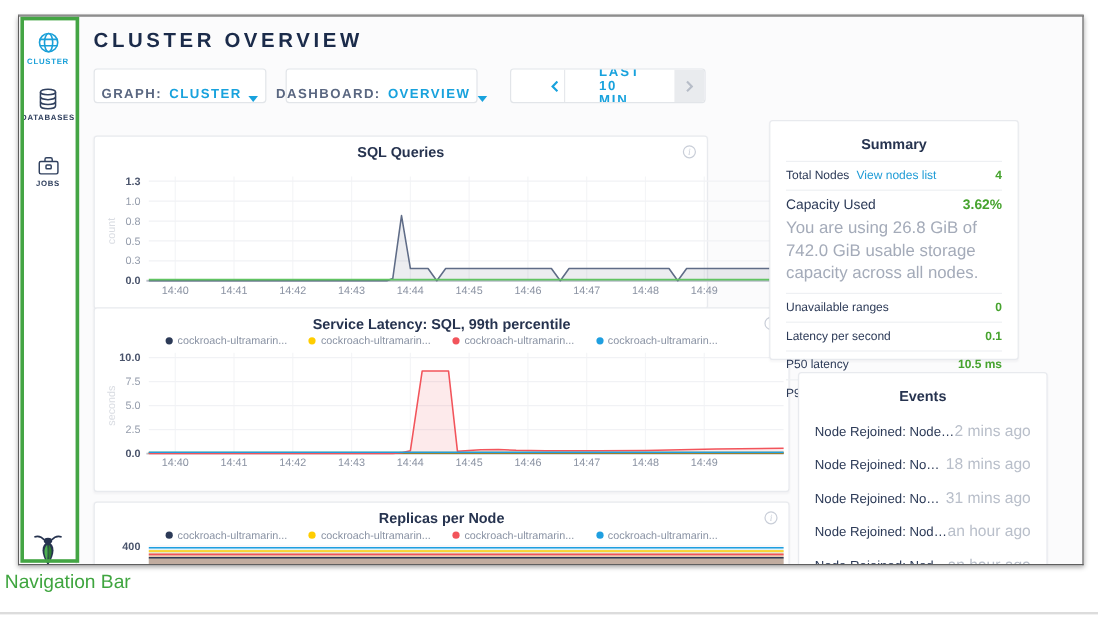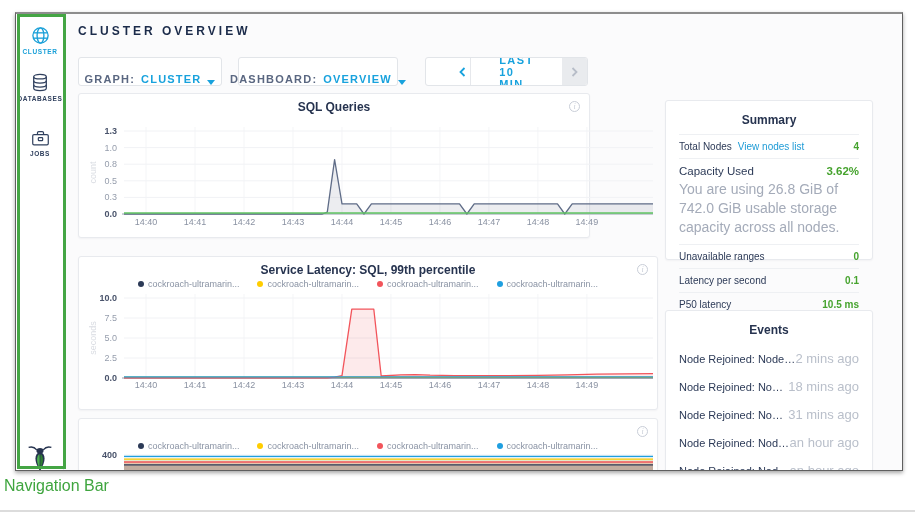--- a/index.html
+++ b/index.html
@@ -23,51 +23,51 @@
   .nav-label { font-size:6.5px; font-weight:700; letter-spacing:.6px; color:#30405e; }
   .nav-item.active .nav-label { color:#1aa0d8; }
   .nav-cluster { top:12px; } .nav-databases { top:59px; } .nav-jobs { top:115px; }
   .sidebar-logo { position:absolute; left:11px; top:430px; width:26px; height:28px; }
 
   
   .annotation-box { position:absolute; left:17px; top:14px; width:49px; height:455px; border:3px solid #44a544; pointer-events:none; z-index:50; }
   .annotation-label { position:absolute; left:4px; top:477px; font-size:16px; color:#3fa53f; }
 
   
-  .page-title { position:absolute; left:62px; top:10px; font-size:12px; font-weight:700; letter-spacing:3px; color:#1b2b4a; }
+  .page-title { position:absolute; left:62px; top:10px; font-size:17px; font-weight:700; letter-spacing:3px; color:#1b2b4a; }
   .dropdown {
     position:absolute; top:43px; height:29px; background:#fff; border:1px solid #e2e5e9; border-radius:3px;
     display:flex; align-items:flex-end; justify-content:center; gap:6px; cursor:pointer;
     font-size:11px; letter-spacing:1.2px;
   }
   .dd-graph { left:62px; width:144px; } .dd-dashboard { left:222px; width:160px; }
   .dd-label { color:#5a6781; font-weight:600; }
   .dd-value { color:#18a2dd; font-weight:700; }
   .caret { width:0; height:0; border-left:4px solid transparent; border-right:4px solid transparent; border-top:5px solid #18a2dd; margin-top:1px; }
   .timesel { position:absolute; left:409px; top:43px; width:163px; height:29px; background:#fff; border:1px solid #e2e5e9; border-radius:3px; display:flex; overflow:hidden; }
   .timesel .cell { display:flex; align-items:center; justify-content:center;margin-left:28px; }
   .ts-prev { width:28px; border-right:1px solid #e6e8ec; cursor:pointer; }
   .ts-value { flex:1; font-size:11px; font-weight:700; letter-spacing:1.5px; color:#18a2dd; cursor:pointer; }
   .ts-next { width:42px; background:#e9ebee; cursor:default; }
 
   
   .card { position:absolute; background:#fff; border:1px solid #e8eaee; border-radius:3px; box-shadow:0 1px 2px rgba(20,30,50,.04); }
-  .chart-card-1 { left:62px; top:79px;  width:512px; height:145px; }
+  .chart-card-1 { left:62px; top:99px;  width:512px; height:145px; }
   .chart-card-2 { left:62px; top:242px; width:580px; height:154px; }
   .chart-card-3 { left:62px; top:404px; width:580px; height:120px; }
   .chart-title { position:absolute; left:0; right:0; top:6px; text-align:center; font-size:12px; font-weight:700; color:#26334f; }
   .info-icon { position:absolute; right:9px; top:7px; width:11px; height:11px; border:1px solid #c9ced8; border-radius:50%; color:#c9ced8; font-size:8px; line-height:9px; text-align:center; font-style:italic; font-family:"Liberation Serif", serif; cursor:pointer; }
   .legend { position:absolute; left:0; right:0; top:22px; display:flex; justify-content:center; gap:18px; }
   .legend-item { display:flex; align-items:center; gap:4px; font-size:9px; color:#8a93a4; cursor:pointer; }
   .legend-dot { width:6px; height:6px; border-radius:50%; display:inline-block; }
   svg.plot { position:absolute; left:0; top:0; }
 
   
   .panel { position:absolute; background:#fff; border:1px solid #e8eaee; border-radius:3px; box-shadow:0 1px 2px rgba(20,30,50,.04); padding:8px 13px 0; }
-  .panel-summary { left:649px; top:86px; width:208px; height:160px; }
+  .panel-summary { left:625px; top:86px; width:208px; height:200px; }
   .panel-events  { left:649px; top:296px; width:208px; height:200px; }
   .panel-title { text-align:center; font-size:12px; font-weight:700; color:#26334f; padding:4px 0 7px; }
   .sum-row { display:flex; align-items:flex-start; justify-content:space-between; padding:6px 0; border-top:1px solid #eef0f3; font-size:10px; }
   .sum-label { color:#2c3a57; }
   .sum-link { color:#1e9bd6; cursor:pointer; margin-left:6px; }
   .sum-value { color:#46a32e; font-weight:700; white-space:nowrap; }
   .sum-sub { font-size:14px; color:#a4abb9; line-height:1.35; padding:1px 0 6px; border-top:0; margin-top:-4px; }
   .cap-block { border-top:1px solid #eef0f3; padding:6px 0 0; }
   .cap-line { display:flex; justify-content:space-between; font-size:11.5px; }
   .evt-row { display:flex; justify-content:space-between; align-items:baseline; padding:7px 0 6px; font-size:11px; cursor:default; }
@@ -246,20 +246,21 @@
           <line x1="43" y1="121" x2="574" y2="121" stroke="#b9bfc9" stroke-width="1.6"></line>
           <path d="M45.0,120.6 L574.0,120.6" fill="none" stroke="#2c3a57" stroke-width="1.3" stroke-linejoin="round"></path>
           <path d="M45.0,120.2 L574.0,120.2" fill="none" stroke="#ffcd00" stroke-width="1.3" stroke-linejoin="round"></path>
           <path d="M45,121 L45.0,120.8 L248.3,120.8 L255.6,120.2 L263.0,118.6 L272.8,52.2 L294.8,52.2 L302.2,119.0 L321.7,117.8 L336.4,117.6 L351.1,118.2 L375.6,118.6 L419.7,118.6 L458.9,118.4 L488.3,117.8 L517.7,117.2 L574.0,116.6 L574,121 Z" fill="rgba(242,84,91,0.12)" stroke="none"></path>
           <path d="M45.0,120.8 L248.3,120.8 L255.6,120.2 L263.0,118.6 L272.8,52.2 L294.8,52.2 L302.2,119.0 L321.7,117.8 L336.4,117.6 L351.1,118.2 L375.6,118.6 L419.7,118.6 L458.9,118.4 L488.3,117.8 L517.7,117.2 L574.0,116.6" fill="none" stroke="#f2545b" stroke-width="1.3" stroke-linejoin="round"></path>
           <path d="M45.0,119.9 L574.0,119.9" fill="none" stroke="#1f9fe0" stroke-width="1.3" stroke-linejoin="round"></path>
         </svg>
     </div>
 
     <div class="card chart-card-3">
+      <div class="chart-title">Replicas per Node</div>
       <div class="info-icon">i</div>
       <div class="legend">
         <span class="legend-item">
             <span class="legend-dot" style="background-color: rgb(44, 58, 87);"></span>
             <span>cockroach-ultramarin...</span>
           </span>
         <span class="legend-item">
             <span class="legend-dot" style="background-color: rgb(255, 205, 0);"></span>
             <span>cockroach-ultramarin...</span>
           </span>

